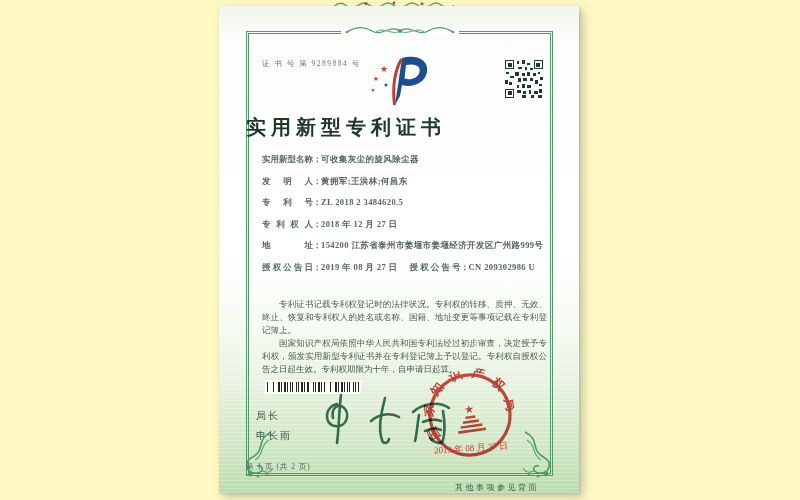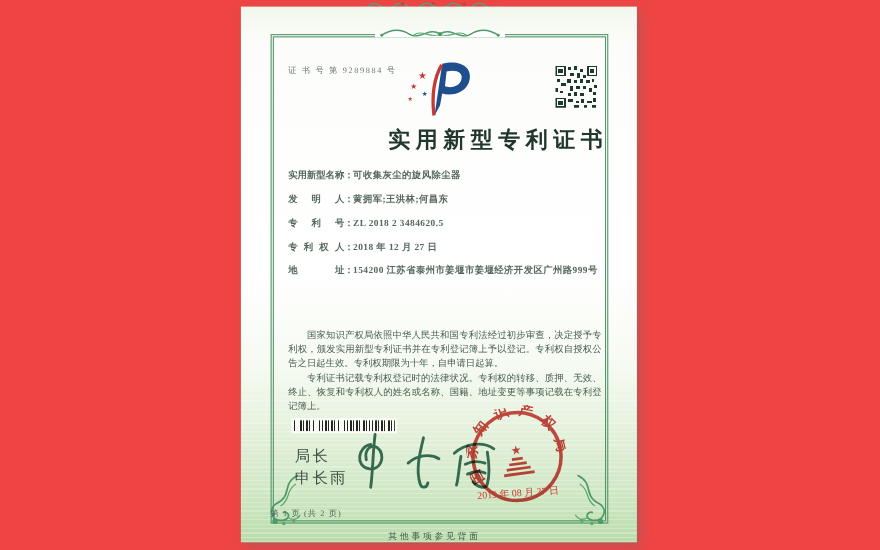--- a/index.html
+++ b/index.html
@@ -1,18 +1,18 @@
 <!DOCTYPE html>
 <html><head>
 <meta charset="utf-8">
 <style>
   html,body{margin:0;padding:0;}
   body{width:800px;height:500px;background:#ffffff;overflow:hidden;
        font-family:"Liberation Serif","DejaVu Serif",serif;}
-  .stage{position:relative;width:800px;height:500px;background:#ef4444;}
+  .stage{position:relative;width:800px;height:500px;background:#fef9c3;}
 
   
   .page2-strip{position:absolute;left:332px;top:0;width:126px;height:8px;z-index:1;}
 
   
   .paper{position:absolute;left:219px;top:6px;width:360px;height:487px;z-index:2;
     background:linear-gradient(180deg,#f1f7ec 0%,#fcfdfb 7%,#ffffff 50%,#f5faf1 68%,
                #e3f0da 80%,#cde6c1 92%,#badcab 100%);
     box-shadow:4px 4px 9px rgba(110,110,110,.38),1px 1px 2px rgba(130,130,130,.3);}
   .band-texture{position:absolute;left:0;right:0;top:352px;bottom:0;z-index:1;opacity:.45;
@@ -21,50 +21,50 @@
     border:3px double #53966a;box-sizing:border-box;}
   .flourish-top{position:absolute;left:116px;top:17px;z-index:3;}
   .corner{position:absolute;z-index:3;}
   .corner.bl{left:22px;top:424px;}
   .corner.br{left:302px;top:424px;transform:scaleX(-1);}
 
   .cert-no{position:absolute;left:43px;top:53px;z-index:4;font-size:7.5px;
     letter-spacing:1.5px;color:#68796e;}
   .logo{position:absolute;left:145px;top:48px;z-index:4;}
   .qr{position:absolute;left:286px;top:54px;z-index:4;}
-  .title{position:absolute;left:27px;top:108px;width:307px;z-index:4;text-align:right;
+  .title{position:absolute;left:27px;top:108px;width:307px;z-index:4;text-align:left;
     font-size:20px;font-weight:bold;letter-spacing:5px;color:#22372c;}
 
   .fields{position:absolute;left:43px;top:143px;width:290px;z-index:4;}
   .frow{height:21.5px;line-height:21.5px;font-size:8.5px;color:#56685d;white-space:nowrap;font-weight:bold;}
   .flabel{display:inline-block;width:51px;text-align:justify;text-align-last:justify;
     vertical-align:top;}
   .fcolon{display:inline-block;width:8px;}
   .fvalue{letter-spacing:.4px;}
   .gpair2{margin-left:12px;}
 
   .paras{position:absolute;left:43px;top:292px;width:285px;z-index:4;
     font-size:8.5px;line-height:13px;color:#475b4f;}
   .para{text-indent:2em;text-align:justify;margin:0;}
 
   .barcode{position:absolute;left:48px;top:376px;width:92px;height:10px;z-index:4;
     background:
      repeating-linear-gradient(90deg,#24251f 0 1.4px,#fbfcf8 1.4px 2.6px,#24251f 2.6px 3.4px,
        #fbfcf8 3.4px 5.8px,#24251f 5.8px 7.4px,#fbfcf8 7.4px 8.6px,#24251f 8.6px 9.2px,#fbfcf8 9.2px 11.4px);
     outline:2px solid #fbfcf8;}
-  .sig-label{position:absolute;left:49px;top:400px;z-index:4;font-size:14px;
+  .sig-label{position:absolute;left:37px;top:400px;z-index:4;font-size:10px;
     line-height:20px;color:#3e5347;letter-spacing:2px;}
   .signature{position:absolute;left:96px;top:382px;z-index:5;}
   .seal{position:absolute;left:206px;top:364px;z-index:6;transform:rotate(-8deg);
     opacity:.92;mix-blend-mode:multiply;}
   .seal-date{position:absolute;left:203px;top:436px;width:98px;z-index:6;text-align:center;
     font-size:9px;color:#c93a31;white-space:nowrap;transform:rotate(-4deg);}
   .page-footer{position:absolute;left:27px;top:456px;width:307px;z-index:4;text-align:left;
     font-size:7.5px;color:#4d6355;letter-spacing:1px;}
-  .back-note{position:absolute;left:16px;top:476px;width:320px;z-index:4;text-align:center;
+  .back-note{position:absolute;left:0;top:476px;width:320px;z-index:4;text-align:right;
     font-size:8px;color:#3c5c4a;letter-spacing:2.5px;}
 </style>
 </head>
 <body>
 
 <div class="stage">
 
   <svg class="page2-strip" width="126" height="8" viewBox="0 0 126 8">
     <path d="M2,6.5 Q8,0.5 14,5.5 T26,5.5 T38,5.5 T50,5.5 T62,5.5 T74,5.5 T86,5.5 T98,5.5 T110,5.5 T122,5.5" fill="none" stroke="#5f9e70" stroke-width="1.4"></path>
     <path d="M0,7.4 H126" stroke="#6aa87a" stroke-width="1"></path>
@@ -167,25 +167,28 @@
       </div>
       <div class="frow">
         <span class="flabel">专利号</span><span class="fcolon">：</span><span class="fvalue">ZL 2018 2 3484620.5</span>
       </div>
       <div class="frow">
         <span class="flabel">专利权人</span><span class="fcolon">：</span><span class="fvalue">2018 年 12 月 27 日</span>
       </div>
       <div class="frow">
         <span class="flabel">地址</span><span class="fcolon">：</span><span class="fvalue">154200 江苏省泰州市姜堰市姜堰经济开发区广州路999号</span>
       </div>
+      <div class="frow">
+        <span class="flabel">授权公告日</span><span class="fcolon">：</span><span class="fvalue">2019 年 08 月 27 日</span><span class="flabel gpair2">授权公告号</span><span class="fcolon">：</span><span class="fvalue">CN 209302986 U</span>
+      </div>
     </div>
 
     <div class="paras">
+      <p class="para">专利证书记载专利权登记时的法律状况。专利权的转移、质押、无效、终止、恢复和专利权人的姓名或名称、国籍、地址变更等事项记载在专利登记簿上。</p>
       <p class="para">国家知识产权局依照中华人民共和国专利法经过初步审查，决定授予专利权，颁发实用新型专利证书并在专利登记簿上予以登记。专利权自授权公告之日起生效。专利权期限为十年，自申请日起算。</p>
-      <p class="para">专利证书记载专利权登记时的法律状况。专利权的转移、质押、无效、终止、恢复和专利权人的姓名或名称、国籍、地址变更等事项记载在专利登记簿上。</p>
     </div>
 
     <div class="barcode"></div>
 
     <div class="sig-label">
       <div>局长</div>
       <div>申长雨</div>
     </div>
 
     <svg class="signature" width="158" height="62" viewBox="0 0 158 62">

